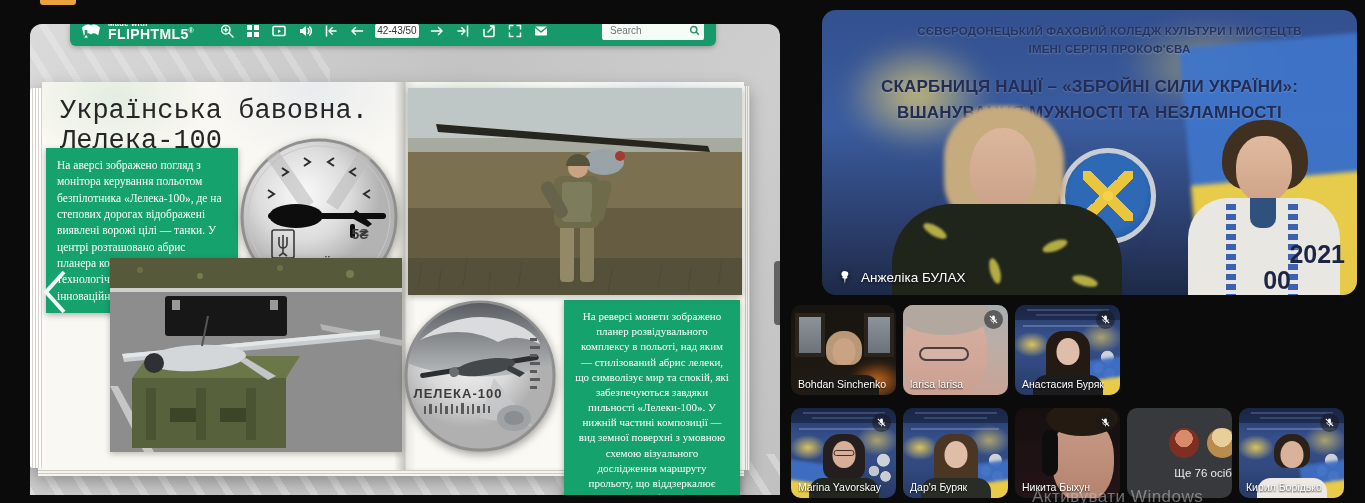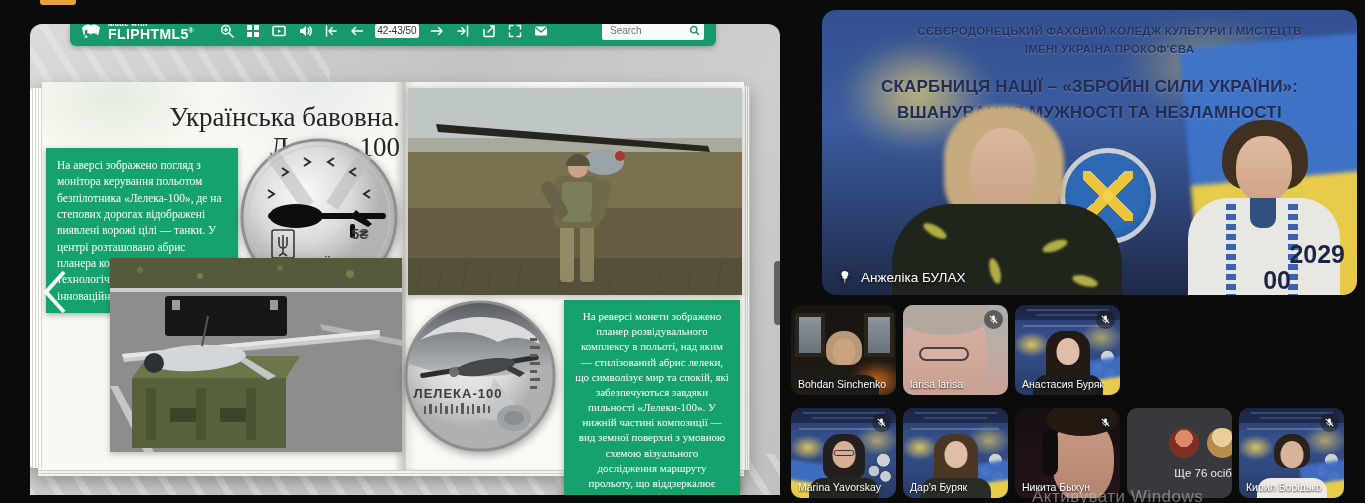--- a/index.html
+++ b/index.html
@@ -39,21 +39,21 @@
   .pstackL{left:-2px;top:6px;width:14px;height:380px;background:repeating-linear-gradient(90deg,#ffffff 0 2px,#d8d4cc 2px 3px);border-radius:3px 0 0 3px;}
   .pstackB{left:6px;top:386px;width:706px;height:8px;background:repeating-linear-gradient(180deg,#f5f3ee 0 2px,#cfcbc2 2px 3px);}
   .pstackR{left:712px;top:4px;width:6px;height:384px;background:repeating-linear-gradient(90deg,#f2f0ea 0 1px,#c9c5bc 1px 2px);}
   .pageL{left:10px;top:0;width:362px;height:388px;background:#faf8f2;}
   .pageR{left:372px;top:0;width:340px;height:386px;background:#fbf9f4;}
   .pageL::before,.pageR::before{content:"";position:absolute;inset:0;opacity:.5;background:
      radial-gradient(140px 90px at 20% 4%,rgba(150,200,170,.45),transparent 70%),
      radial-gradient(160px 100px at 75% 2%,rgba(150,180,220,.35),transparent 70%),
      radial-gradient(120px 80px at 95% 55%,rgba(230,220,150,.30),transparent 70%);}
   .spine{left:362px;top:0;width:22px;height:388px;background:linear-gradient(90deg,rgba(0,0,0,0),rgba(0,0,0,.20) 48%,rgba(0,0,0,.07) 58%,rgba(0,0,0,0));}
-  .btitle{left:28px;top:20px;width:340px;text-align:right;font-family:Liberation Serif, serif;
+  .btitle{left:28px;top:14px;width:340px;text-align:left;font-family:Liberation Mono, monospace;
           font-size:27px;color:#262626;line-height:1.12;position:absolute;}
   .gblock{position:absolute;background:#16a26d;color:#fff;font-family:"Liberation Serif",serif;
           font-size:11.5px;line-height:1.42;padding:9px 11px;box-shadow:0 2px 6px rgba(0,0,0,.3);}
   .gblock.left{left:14px;top:66px;width:192px;}
   .gblock.right{left:532px;top:218px;width:176px;text-align:center;font-size:11px;line-height:1.38;}
   .photo{position:absolute;box-shadow:0 2px 6px rgba(0,0,0,.25);overflow:hidden;background:#888;}
   .photoL{left:78px;top:176px;width:292px;height:194px;}
   .photoR{left:376px;top:6px;width:334px;height:207px;}
   .coin{position:absolute;filter:drop-shadow(1px 3px 4px rgba(0,0,0,.35));}
   .coinObv{left:206px;top:54px;width:162px;height:162px;}
@@ -430,21 +430,21 @@
     <i class="glow g1"></i>
     <i class="glow g2"></i>
     <i class="glow g3"></i>
     <i class="flag">
         <b></b>
         <s></s>
       </i>
 
     <div class="college">
       <div>СЄВЄРОДОНЕЦЬКИЙ ФАХОВИЙ КОЛЕДЖ КУЛЬТУРИ І МИСТЕЦТВ</div>
-      <div>ІМЕНІ УКРАЇНА ПРОКОФ'ЄВА</div>
+      <div>ІМЕНІ СЕРГІЯ ПРОКОФ'ЄВА</div>
     </div>
     <div class="event">
       <div>СКАРБНИЦЯ НАЦІЇ – «ЗБРОЙНІ СИЛИ УКРАЇНИ»:</div>
       <div>ВШАНУВАННЯ МУЖНОСТІ ТА НЕЗЛАМНОСТІ</div>
     </div>
 
     <i class="emblem emb-side"></i>
     <i class="emblem emb-main">
         <i></i>
       </i>
@@ -460,21 +460,21 @@
     </div>
     <div class="boy">
       <i class="hair"></i>
         <i class="face"></i>
         <i class="body"></i>
         <i class="emb1"></i>
         <i class="emb2"></i>
         <i class="collar"></i>
     </div>
 
-    <div class="yr y1">2029</div>
+    <div class="yr y1">2021</div>
     <div class="yr y2">00</div>
 
     <div class="pinrow">
       <svg viewBox="0 0 24 24">
           <path d="M12 2a4.5 4.5 0 0 1 4.5 4.5c0 1.8-.9 3-2 4l.8 2.3-3.3 1-.8 7.2h-.4l-.8-7.2-3.3-1 .8-2.3c-1.1-1-2-2.2-2-4A4.5 4.5 0 0 1 12 2z"></path>
         </svg>
       <span>Анжеліка БУЛАХ</span>
     </div>
   </div>
 

